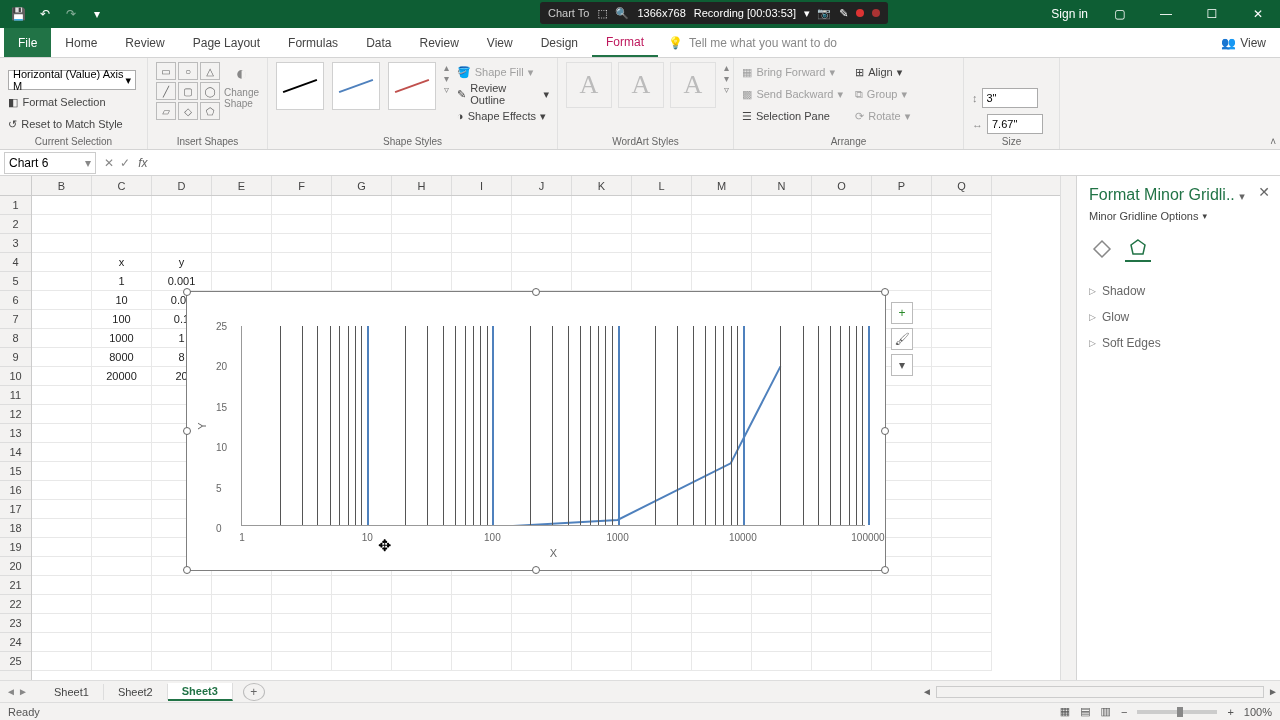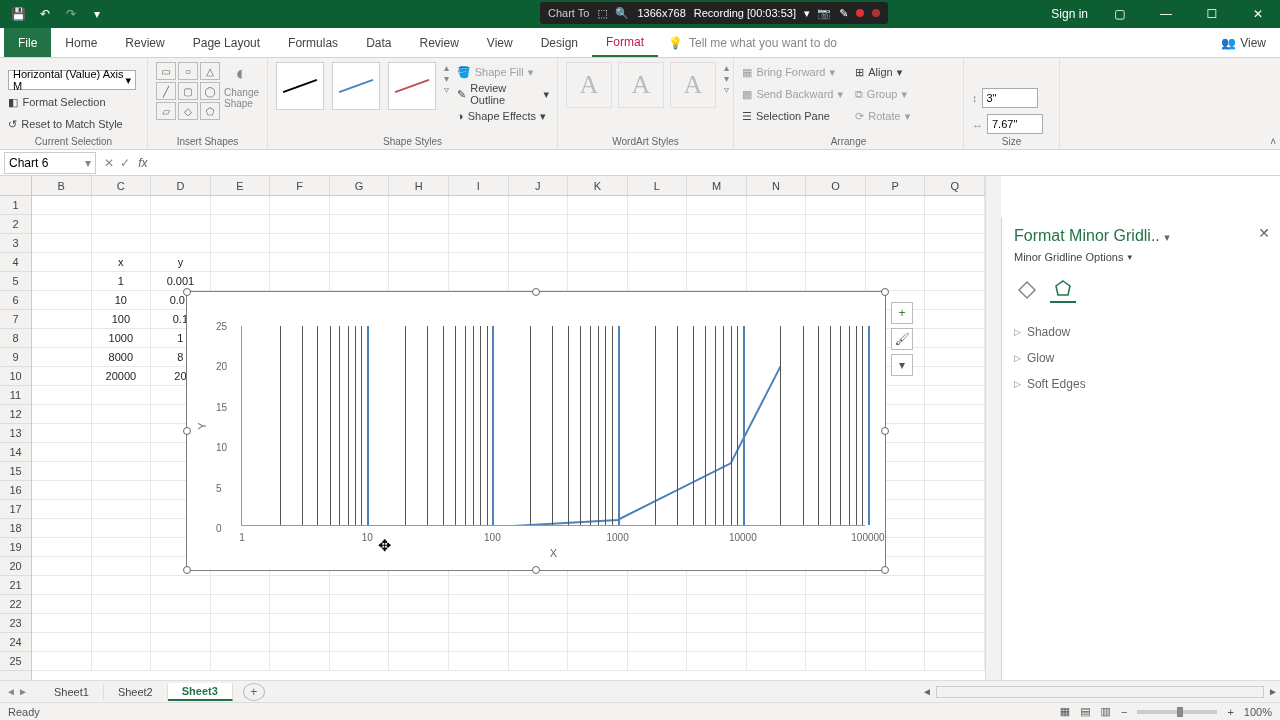--- a/index.html
+++ b/index.html
@@ -74,21 +74,21 @@
 .plot-area { position: absolute; left: 54px; top: 34px; right: 20px; bottom: 44px; border-left: 1px solid #999; border-bottom: 1px solid #999; }
 .y-tick { position: absolute; left: -26px; font-size: 10px; color: #666; transform: translateY(-50%); }
 .x-tick { position: absolute; bottom: -18px; font-size: 10px; color: #666; transform: translateX(-50%); }
 .axis-label-x { position: absolute; bottom: -34px; left: 50%; transform: translateX(-50%); font-size: 11px; color: #666; }
 .axis-label-y { position: absolute; left: -44px; top: 50%; transform: translateY(-50%) rotate(-90deg); font-size: 11px; color: #666; }
 .gridline-major { position: absolute; top: 0; bottom: 0; width: 2px; background: #4f81bd; }
 .gridline-minor { position: absolute; top: 0; bottom: 0; width: 1px; background: #555; }
 .series-line { position: absolute; left: 0; top: 0; width: 100%; height: 100%; }
 
 
-.taskpane { width: 279px; border-left: 1px solid #d4d4d4; background: #fff; padding: 10px 12px; position: relative; margin-top: 41px; }
+.taskpane { width: 204px; border-left: 1px solid #d4d4d4; background: #fff; padding: 10px 12px; position: relative; }
 .tp-title { font-size: 16px; color: #217346; font-weight: 400; }
 .tp-close { position: absolute; right: 10px; top: 8px; font-size: 14px; color: #666; }
 .tp-sub { font-size: 11px; color: #444; margin-top: 6px; display: flex; align-items: center; gap: 4px; }
 .tp-icons { display: flex; gap: 10px; margin: 14px 0 16px 0; }
 .tp-icon { width: 26px; height: 26px; display: flex; align-items: center; justify-content: center; }
 .tp-section { font-size: 12px; color: #666; padding: 6px 0; display: flex; align-items: center; gap: 6px; }
 .tp-caret { font-size: 9px; color: #888; }
 
 
 .sheettabs { position: absolute; bottom: 18px; left: 0; right: 0; height: 22px; background: #f3f2f1; border-top: 1px solid #ddd; display: flex; align-items: center; padding-left: 40px; gap: 0; }

